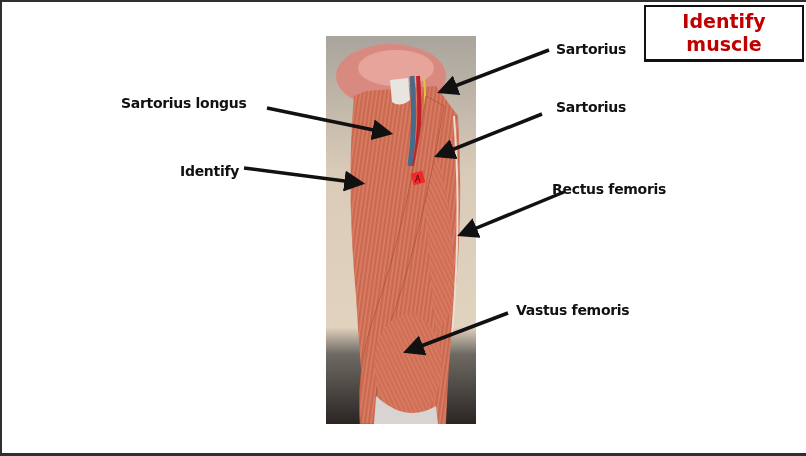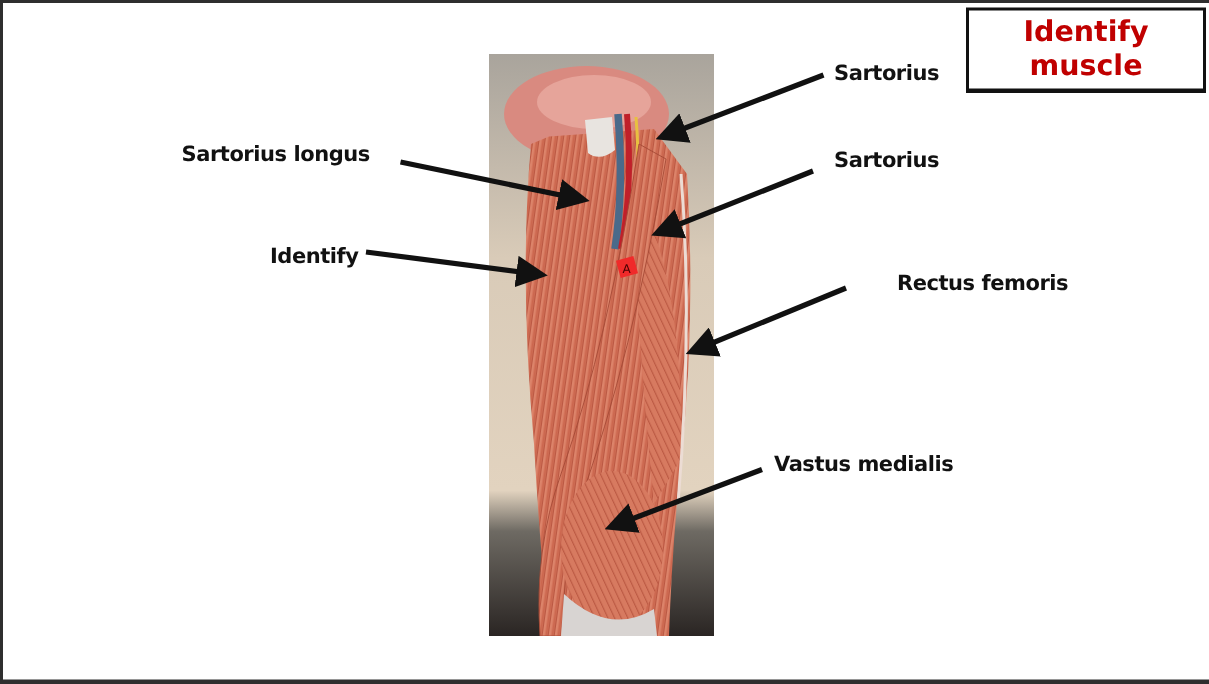--- a/index.html
+++ b/index.html
@@ -78,22 +78,22 @@
 
   <div class="title-box">
     <span>Identify</span>
     <span>muscle</span>
   </div>
 
   <div class="label" style="left:119px; top:93px;">Sartorius longus</div>
   <div class="label" style="left:178px; top:161px;">Identify</div>
   <div class="label" style="left:554px; top:39px;">Sartorius</div>
   <div class="label" style="left:554px; top:97px;">Sartorius</div>
-  <div class="label" style="left:596px; top:179px;">Rectus femoris</div>
-  <div class="label" style="left:514px; top:300px;">Vastus medialis</div>
+  <div class="label" style="left:550px; top:179px;">Rectus femoris</div>
+  <div class="label" style="left:514px; top:300px;">Vastus femoris</div>
 
   <svg class="arrows" viewBox="0 0 806 456">
     <defs>
       <marker id="ah" markerWidth="6" markerHeight="6" refX="4.5" refY="3" orient="auto" markerUnits="strokeWidth">
         <path d="M0,0 L6,3 L0,6 Z" fill="#111"></path>
       </marker>
     </defs>
     <line x1="265" y1="106" x2="386" y2="131" stroke="#111" stroke-width="3.5" marker-end="url(#ah)"></line>
     <line x1="242" y1="166" x2="358" y2="181" stroke="#111" stroke-width="3.5" marker-end="url(#ah)"></line>
     <line x1="547" y1="48" x2="440" y2="89" stroke="#111" stroke-width="3.5" marker-end="url(#ah)"></line>

